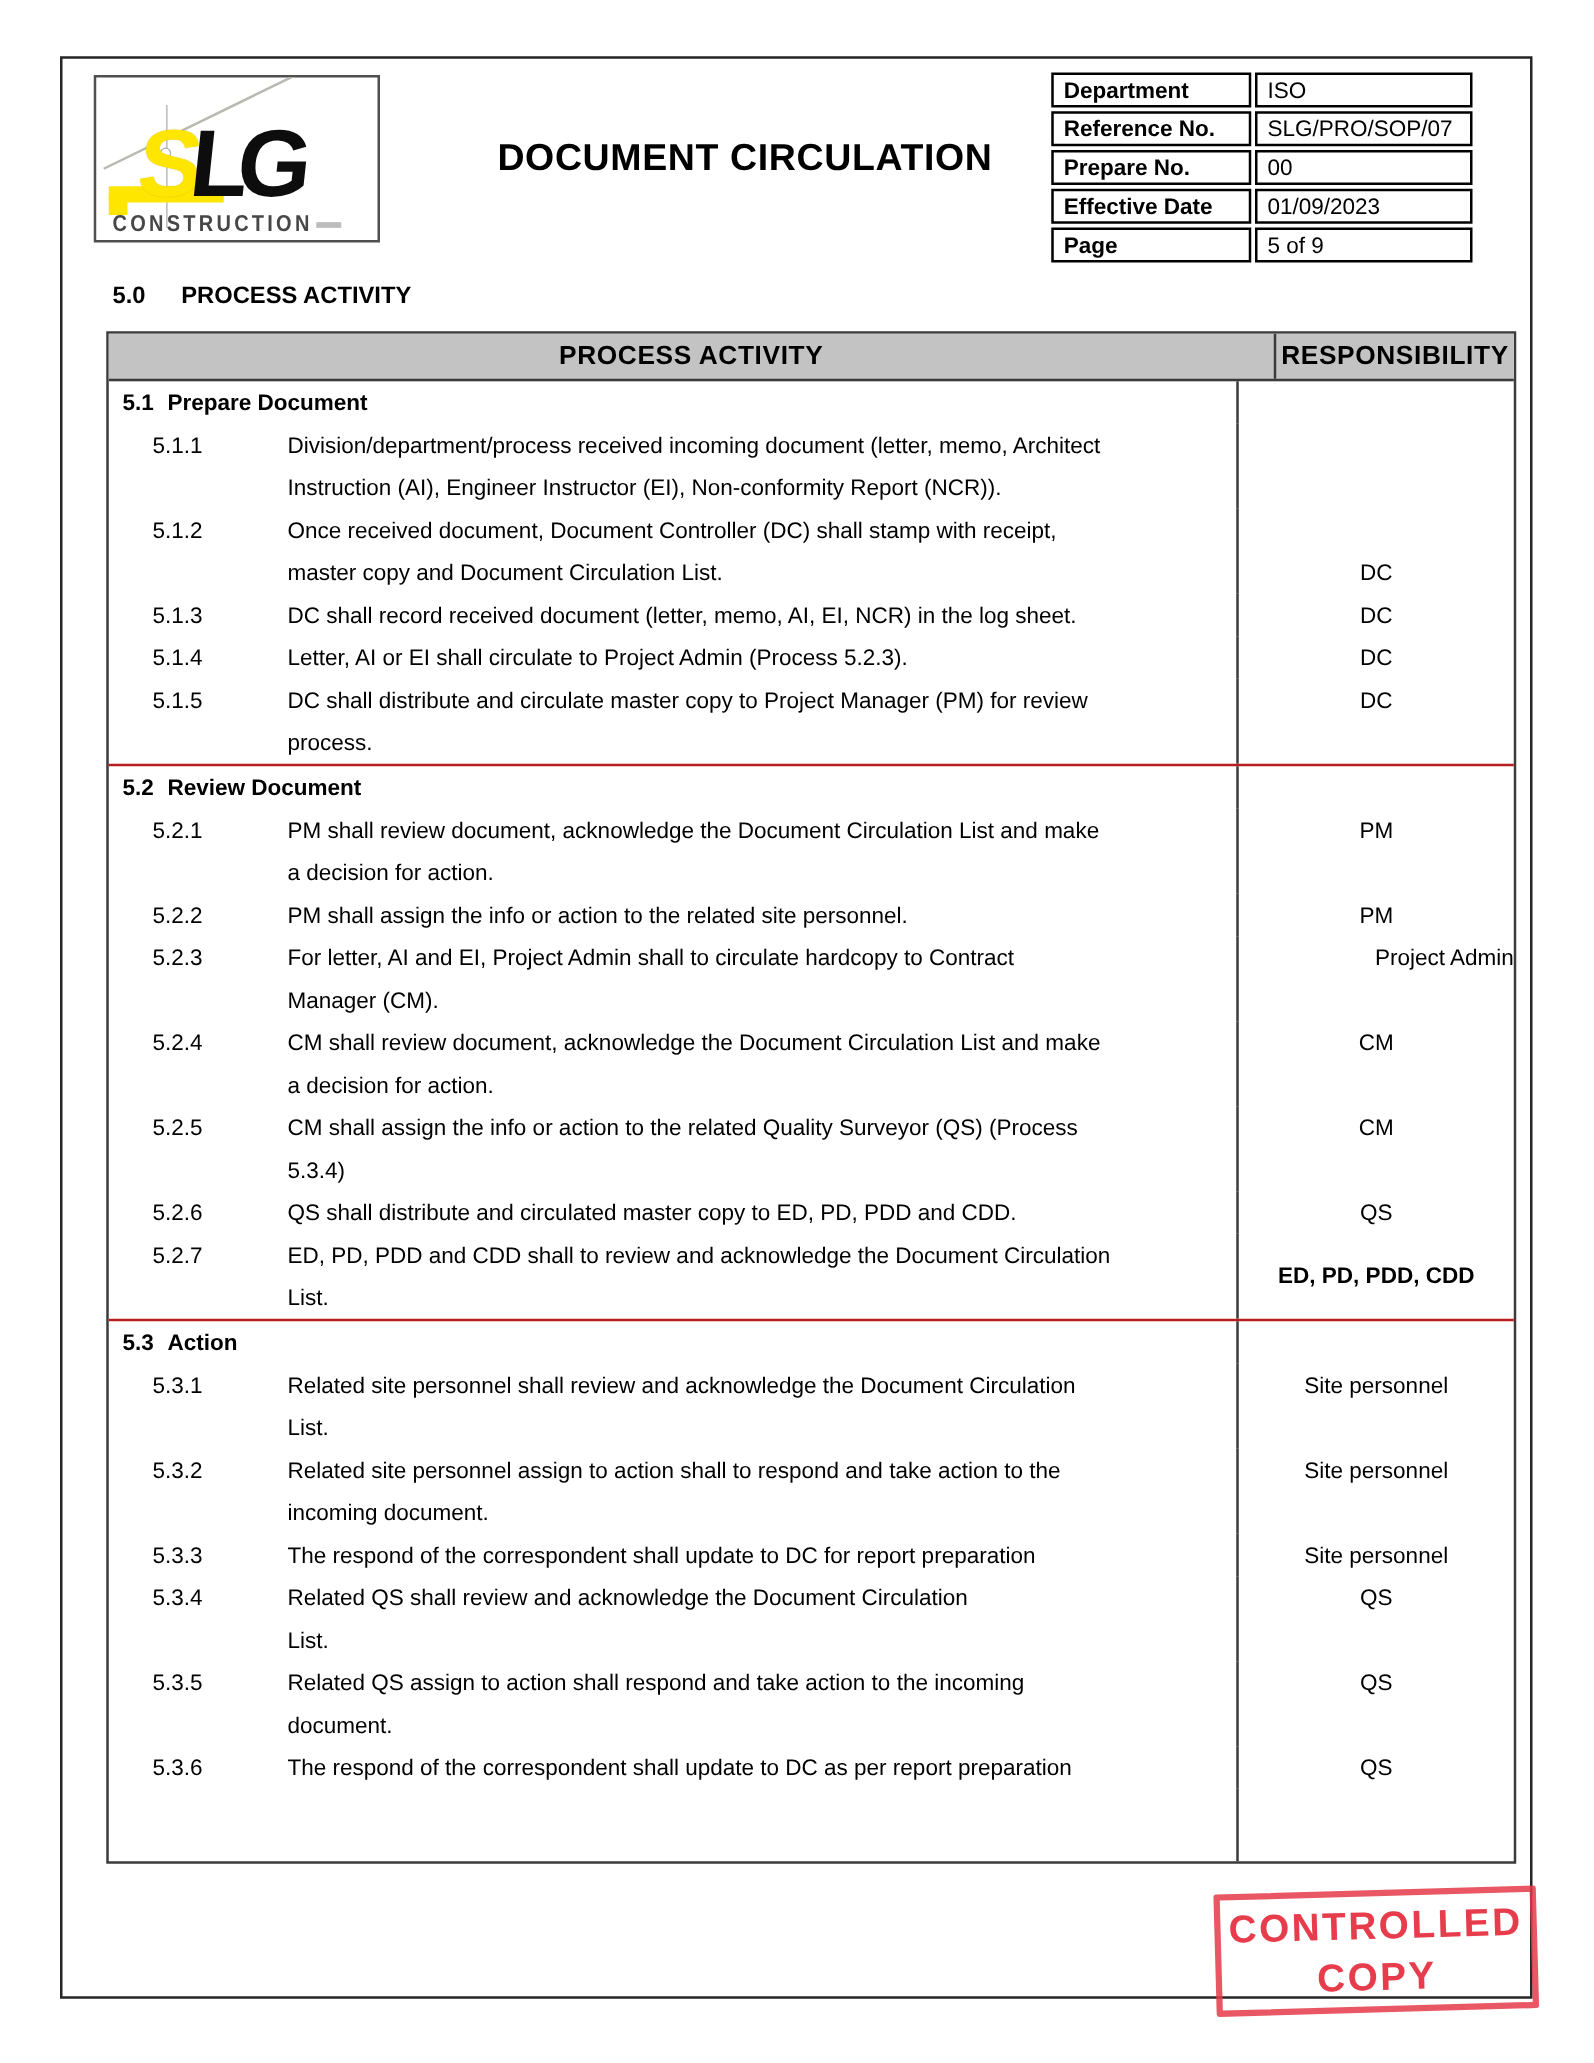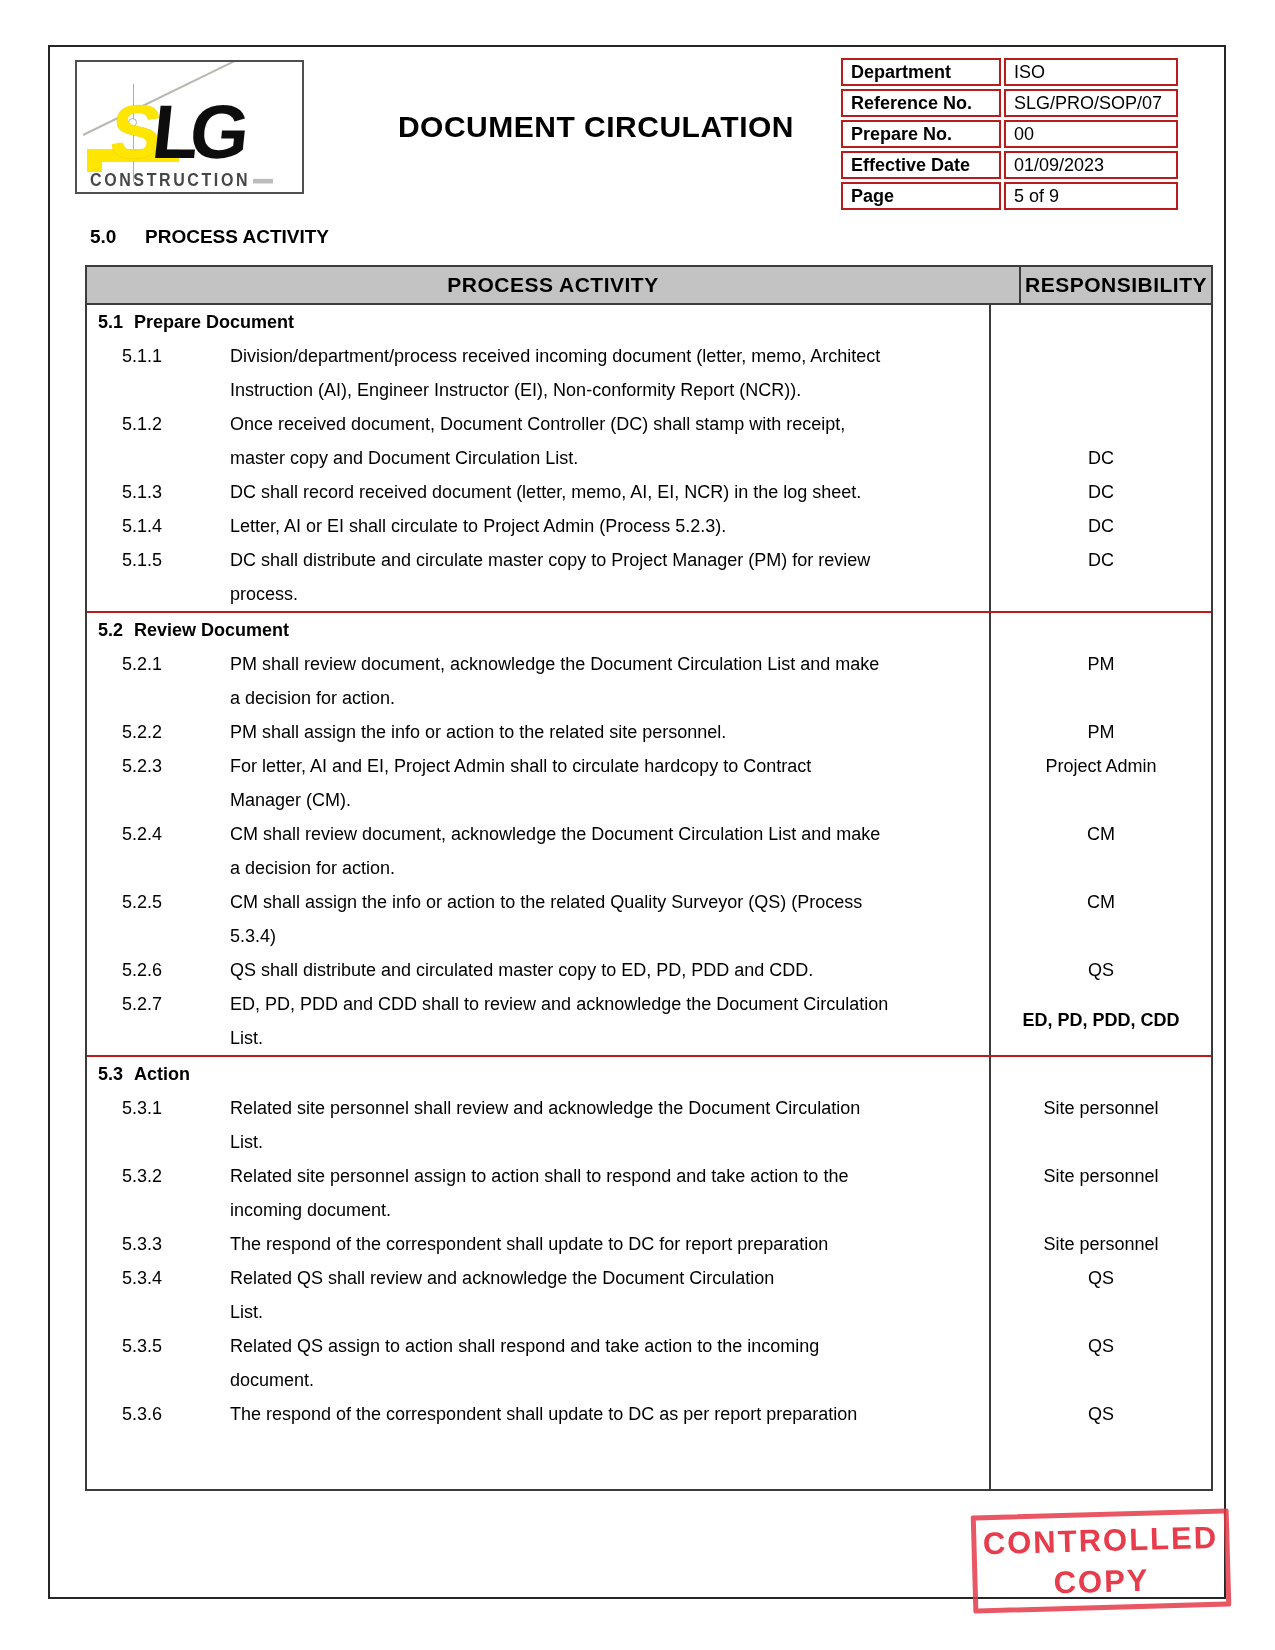--- a/index.html
+++ b/index.html
@@ -38,21 +38,21 @@
   }
   .reg-smudge { display:inline-block; width: 20px; height: 4px; background: #9a9a9a; opacity: .65; margin-left: 3px; vertical-align: 2px; }
   .doc-title {
     position: absolute; left: 300px; top: 110px; width: 494px; text-align: right;
     font-size: 30px; font-weight: bold; letter-spacing: 0.5px; white-space: nowrap;
   }
   .info-table {
     position: absolute; left: 841px; top: 58px;
     display: grid; grid-template-columns: 160px 174px; gap: 3px;
   }
-  .info-cell { border: 2px solid #b91c1c; padding: 1px 8px; font-size: 18px; line-height: 22px; background:#fff; white-space: nowrap; }
+  .info-cell { border: 2px solid #000000; padding: 1px 8px; font-size: 18px; line-height: 22px; background:#fff; white-space: nowrap; }
   .info-label { font-weight: bold; }
   
   .heading-50 { position: absolute; left: 90px; top: 226px; display: flex; font-weight: bold; font-size: 19px; }
   .heading-50 .hnum { width: 55px; }
   
   .ptable {
     position: absolute; left: 85px; top: 265px; width: 1128px; height: 1226px;
     border: 2px solid #3b3b3b; display: flex; flex-direction: column; background: #fff;
   }
   .phead { display: flex; height: 38px; border-bottom: 2px solid #3b3b3b; background: #c3c3c3; }
@@ -202,21 +202,21 @@
             <div class="rval" style="margin-top: 0px;">PM</div>
           </div>
         </div>
         <div class="irow">
           <div class="inum">5.2.3</div>
           <div class="ilines">
             <div class="iline">For letter, AI and EI, Project Admin shall to circulate hardcopy to Contract</div>
             <div class="iline">Manager (CM).</div>
           </div>
           <div class="rcell">
-            <div class="rval" style="margin-top: 0px;">Project Admin</div>
+            <div class="rval" style="margin-top: 0px; text-align: right;">Project Admin</div>
           </div>
         </div>
         <div class="irow">
           <div class="inum">5.2.4</div>
           <div class="ilines">
             <div class="iline">CM shall review document, acknowledge the Document Circulation List and make</div>
             <div class="iline">a decision for action.</div>
           </div>
           <div class="rcell">
             <div class="rval" style="margin-top: 0px;">CM</div>

